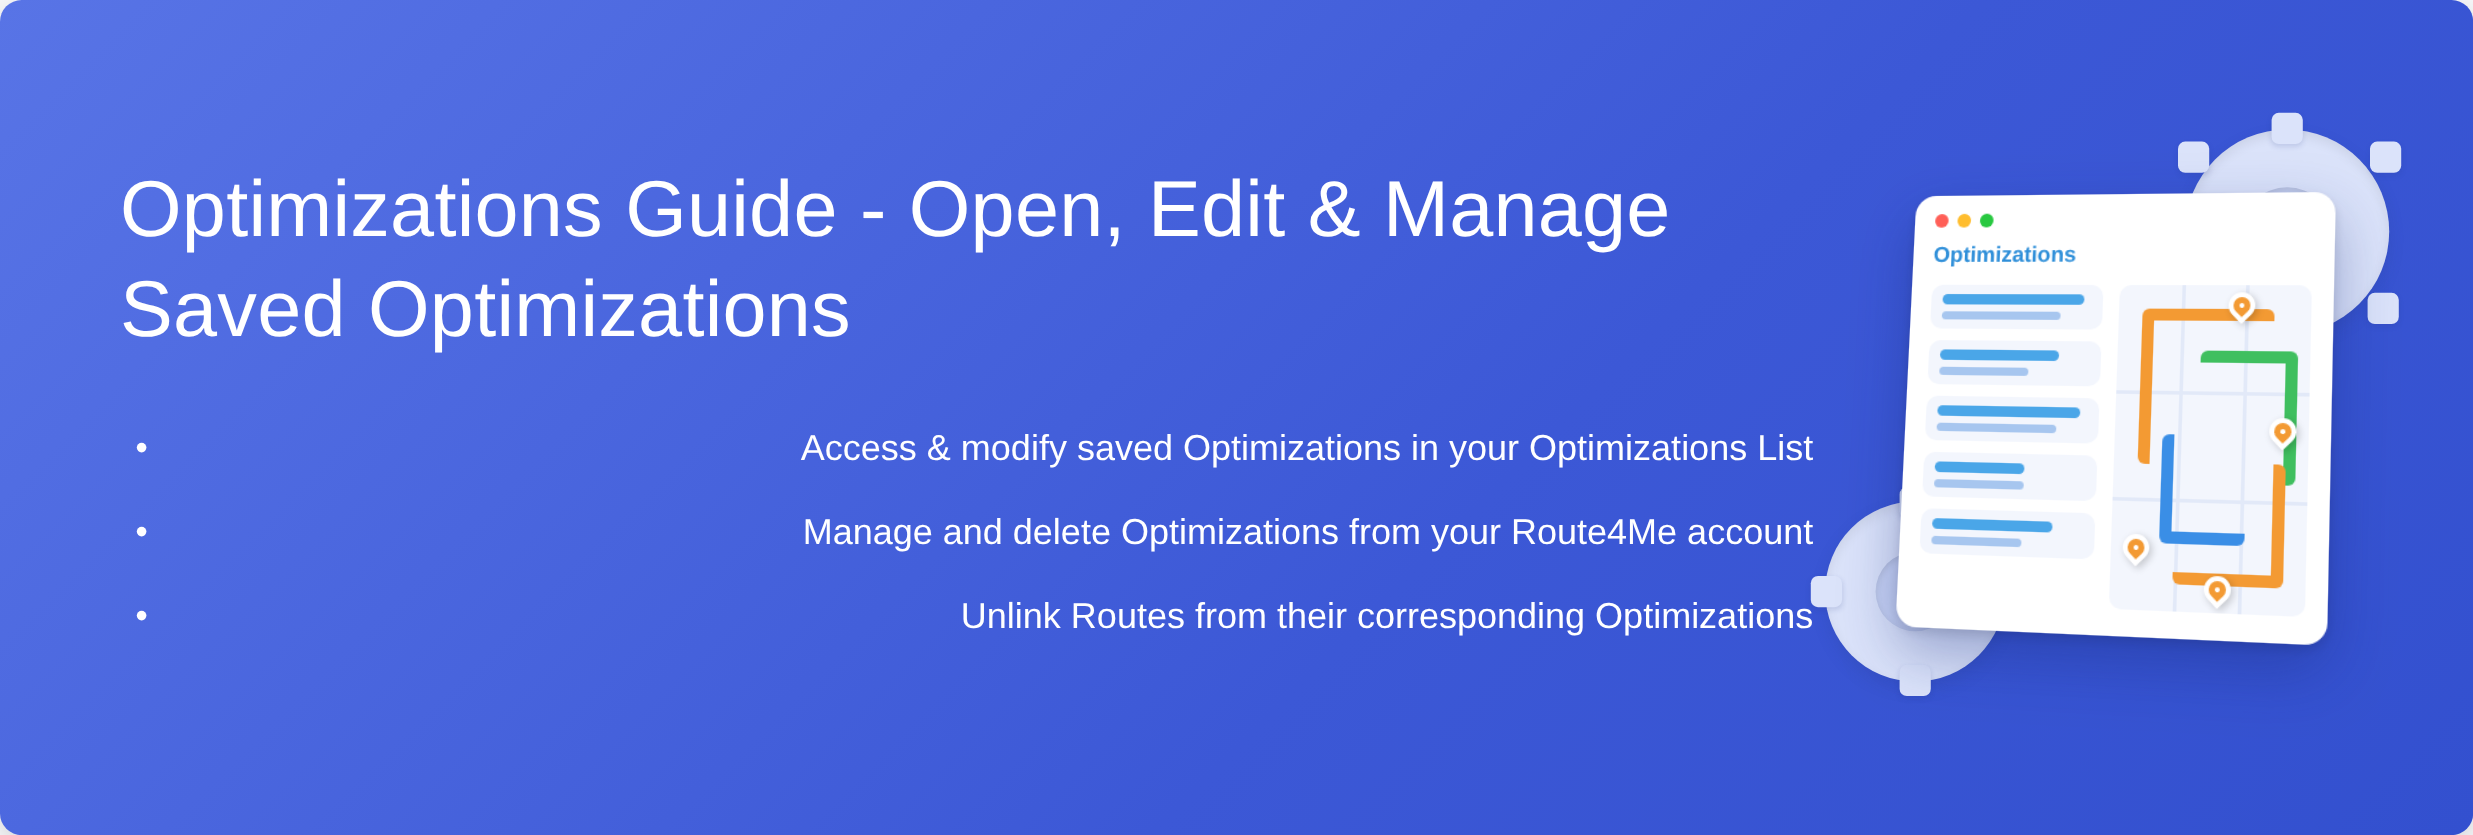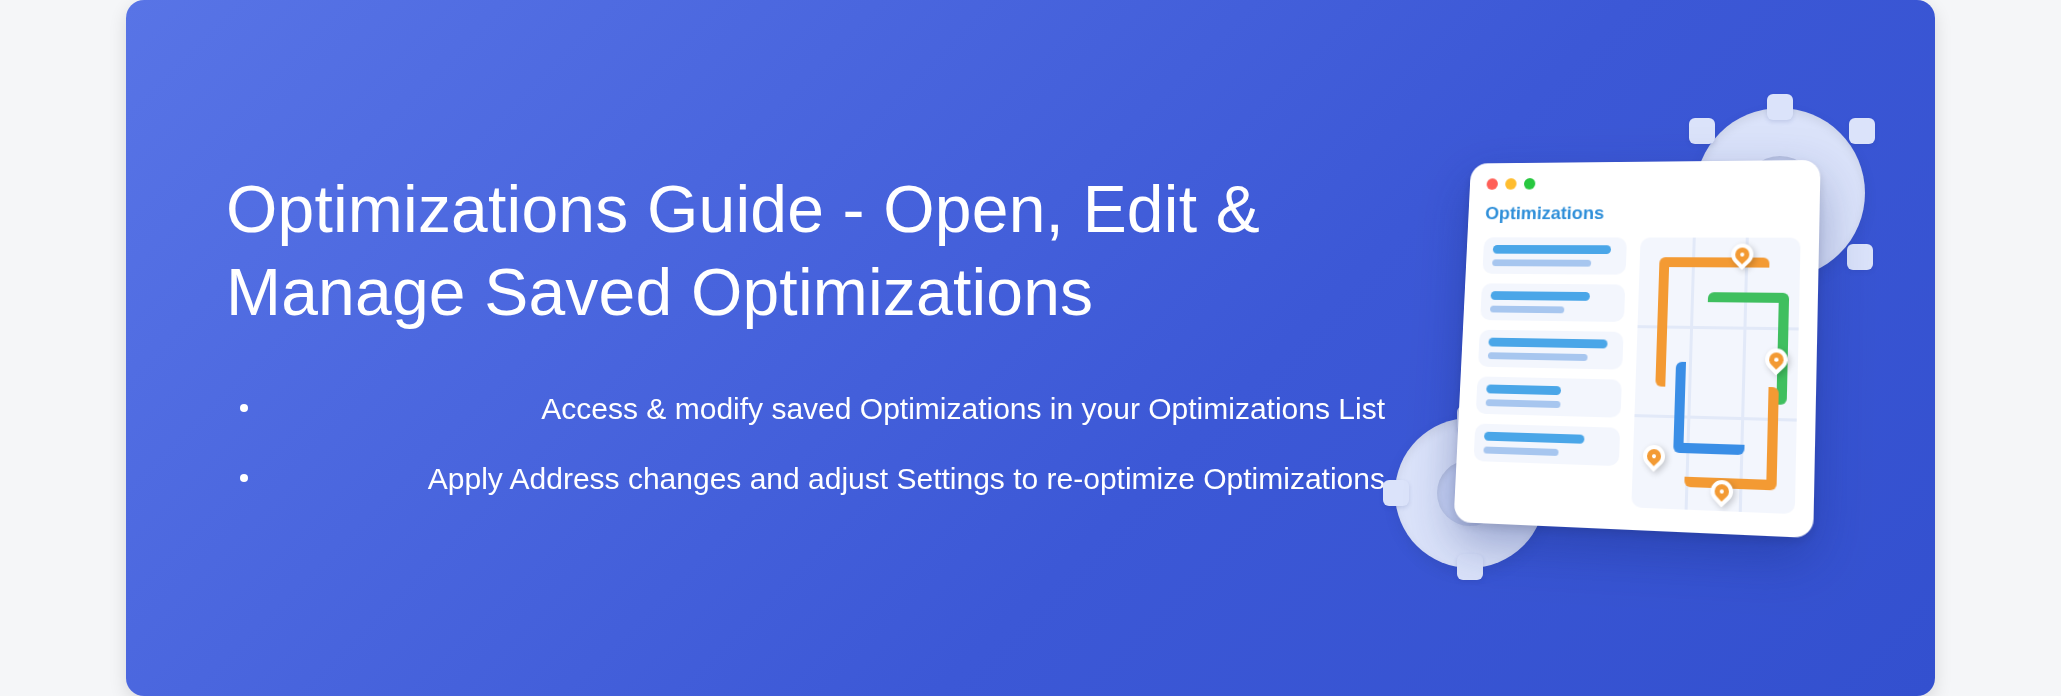--- a/index.html
+++ b/index.html
@@ -5,21 +5,21 @@
   * { margin: 0; padding: 0; box-sizing: border-box; }
   html, body { width: 100%; height: 100%; }
   body {
     font-family: "Segoe UI", "Helvetica Neue", Arial, sans-serif;
     background: #f5f6f8;
     display: flex;
     align-items: stretch;
     justify-content: center;
   }
   .banner {
-    width: 1809px;
+    width: 2061px;
     height: 696px;
     background: linear-gradient(135deg, #5874e6 0%, #3c58d6 60%, #3350cf 100%);
     border-radius: 18px;
     box-shadow: 0 6px 18px rgba(0,0,0,0.12);
     display: flex;
     align-items: center;
     padding: 0 90px 0 100px;
     position: relative;
     overflow: hidden;
   }
@@ -184,21 +184,22 @@
   .pin.p4 { right: 60px; bottom: 8px; }
 </style>
 </head>
 <body>
 
 <div class="banner">
   <div class="text-area">
     <h1 class="title">Optimizations Guide - Open, Edit &amp; Manage Saved Optimizations</h1>
     <ul class="bullets">
       <li>Access &amp; modify saved Optimizations in your Optimizations List</li>
-      <li>Apply Address changes and adjust Settings to re-optimize Optimizations</li>
+      <li>Manage and delete Optimizations from your Route4Me account</li>
+      <li>Unlink Routes from their corresponding Optimizations</li>
     </ul>
   </div>
 
   <div class="illustration">
     <div class="gear gear-1">
       <span class="tooth" style="top:-14px;left:72px"></span>
       <span class="tooth" style="top:10px;right:-10px"></span>
       <span class="tooth" style="bottom:-12px;left:72px"></span>
       <span class="tooth" style="top:72px;left:-14px"></span>
       <span class="tooth" style="top:10px;left:-6px"></span>

